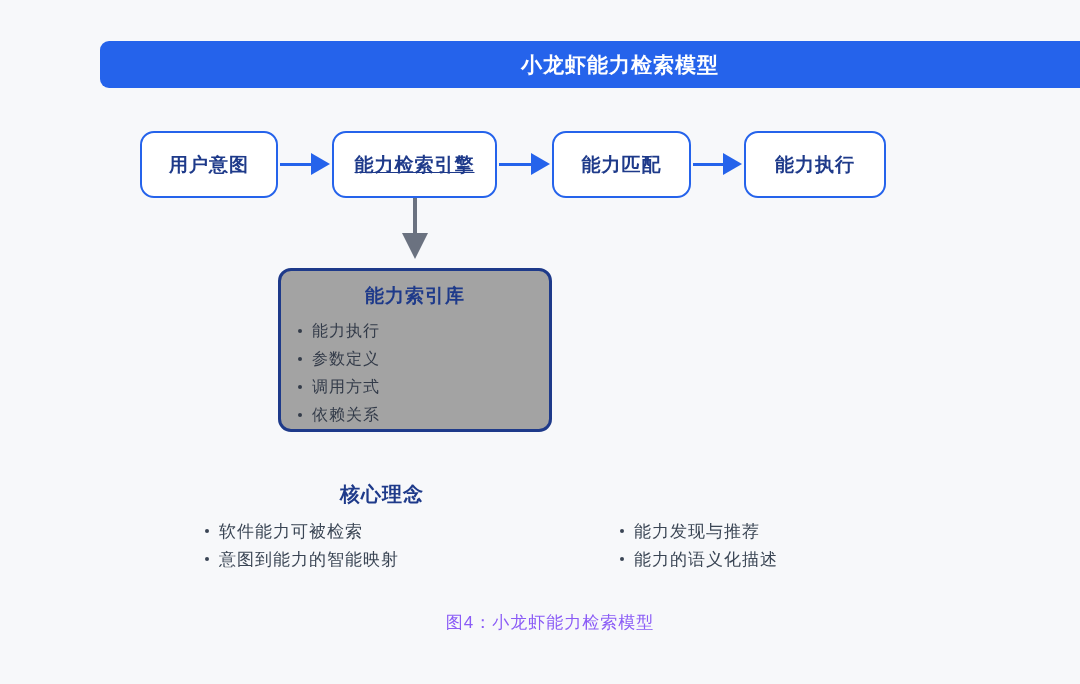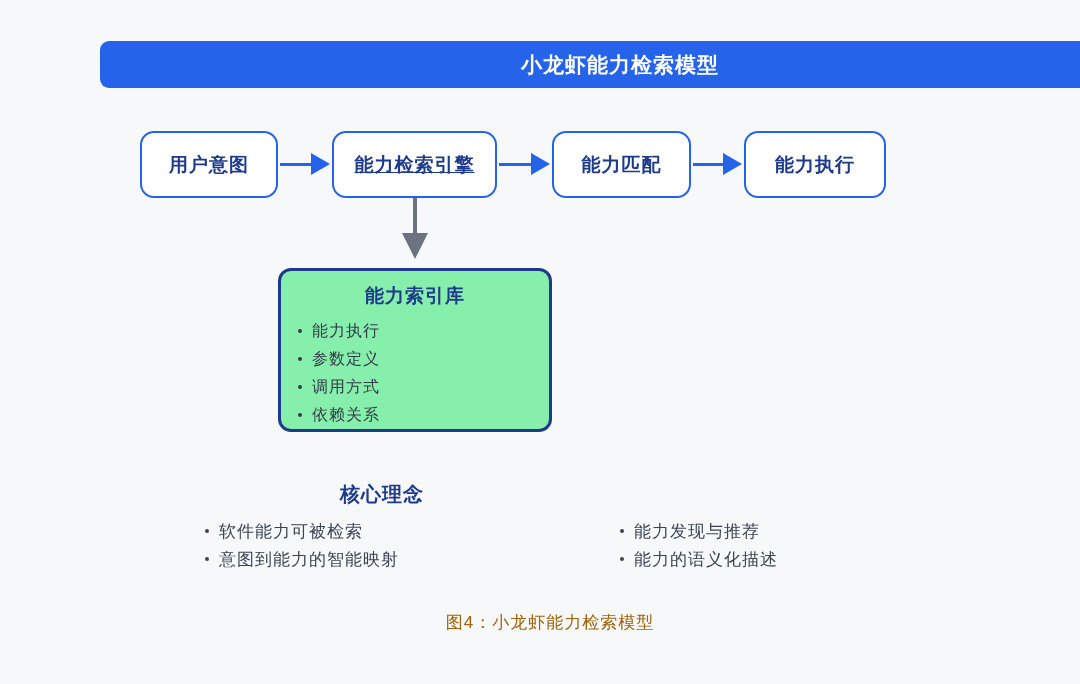--- a/index.html
+++ b/index.html
@@ -53,21 +53,21 @@
   }
   .v-head{
     position:absolute;left:402px;top:233px;width:0;height:0;
     border-top:26px solid #6b7280;
     border-left:13px solid transparent;
     border-right:13px solid transparent;
   }
   
   .index-box{
     position:absolute;left:278px;top:268px;width:274px;height:164px;
-    background:#86efac;border:3px solid #1e3a8a;border-radius:13px;
+    background:#a3a3a3;border:3px solid #1e3a8a;border-radius:13px;
     box-sizing:border-box;
   }
   .index-title{
     margin-top:12px;text-align:center;
     color:#1e3a8a;font-size:19px;font-weight:bold;letter-spacing:1px;
   }
   .index-items{margin-top:8px;padding-left:17px;}
   .index-item{
     display:flex;align-items:center;height:28px;
     color:#333b49;font-size:16px;letter-spacing:1px;
@@ -86,21 +86,21 @@
   .idea-col{position:absolute;top:517px;}
   .idea-col.left{left:205px;}
   .idea-col.right{left:620px;}
   .idea-item{
     display:flex;align-items:center;height:28px;
     color:#3a4554;font-size:17px;letter-spacing:1px;
   }
   
   .caption{
     position:absolute;left:100px;top:611px;width:900px;
-    text-align:center;color:#a16207;font-size:17px;letter-spacing:1px;
+    text-align:center;color:#8b5cf6;font-size:17px;letter-spacing:1px;
   }
 </style>
 </head>
 <body>
 
 <div class="canvas">
 
   <div class="header-bar">
     <span>小龙虾能力检索模型</span>
   </div>

